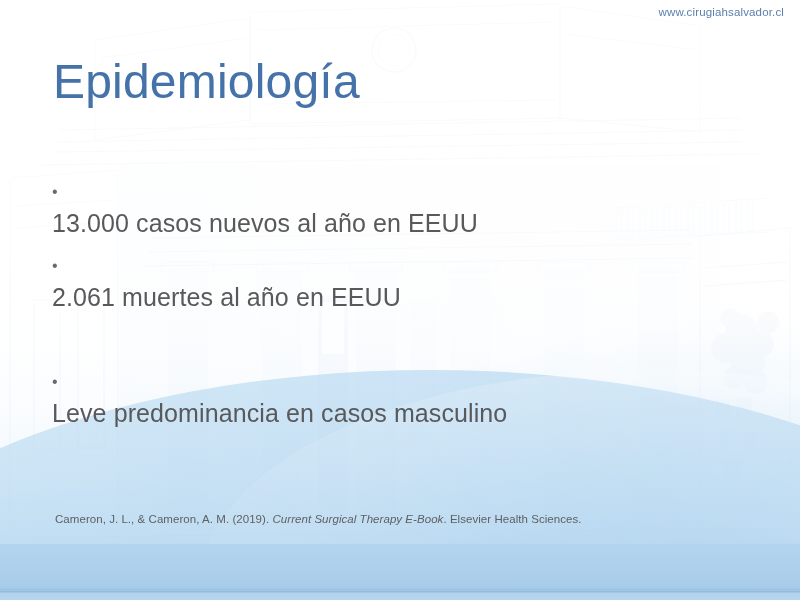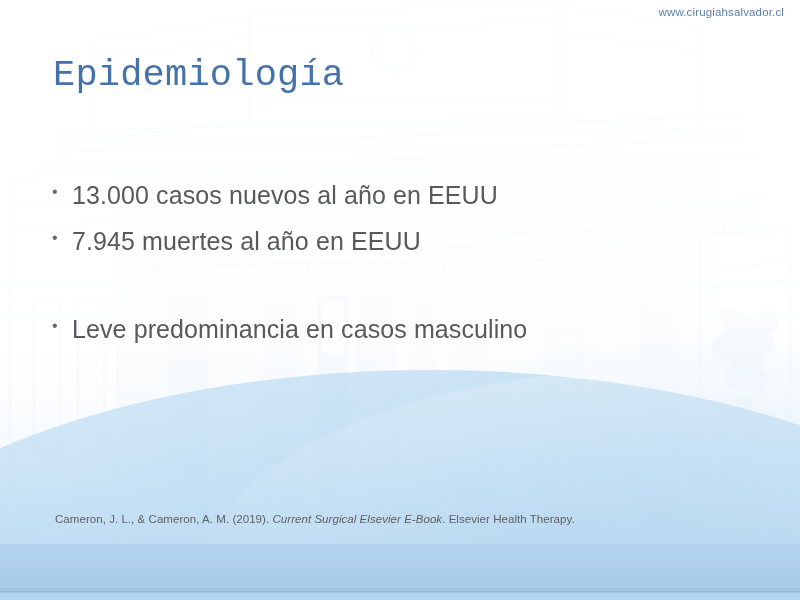--- a/index.html
+++ b/index.html
@@ -65,30 +65,31 @@
 
   .watermark{
     position:absolute; right:16px; top:6px;
     font-size:11.5px; letter-spacing:.15px;
     color:#5a7fae;
     font-family:"Liberation Sans", sans-serif;
   }
 
   .title{
     position:absolute; left:53px; top:54px;
-    font-size:37px; font-weight:400; letter-spacing:.2px;
+    font-size:48px; font-weight:400; letter-spacing:.2px;
     color:#4472a9;
-    font-family:Liberation Mono, monospace;
+    font-family:Liberation Sans, sans-serif;
     text-shadow:0 1px 0 rgba(255,255,255,.55);
   }
 
   .bullets{ position:absolute; left:52px; top:172px; width:680px; }
   .bullet{
     display:flex; align-items:flex-start; gap:0;
     min-height:46px;
+    flex-direction:column;
   }
   .bullet .dot{
     flex:0 0 auto; width:20px; padding-top:12px;
     color:#6a6a6c; font-size:16px; line-height:1;
   }
   .bullet .dot::before{ content:"\2022"; }
   .bullet .txt{
     font-size:25px; line-height:46px; color:#59595b;
     letter-spacing:.1px;
     font-family:"Liberation Sans", sans-serif;
@@ -249,26 +250,26 @@
 
     <h1 class="title">Epidemiología</h1>
 
     <ul class="bullets" id="bullet-list">
         <li class="bullet">
           <span class="dot"></span>
           <span class="txt">13.000 casos nuevos al año en EEUU</span>
         </li>
         <li class="bullet">
           <span class="dot"></span>
-          <span class="txt">7.945 muertes al año en EEUU</span>
+          <span class="txt">2.061 muertes al año en EEUU</span>
         </li>
         <li class="bullet spacer-before">
           <span class="dot"></span>
           <span class="txt">Leve predominancia en casos masculino</span>
         </li>
       </ul>
 
     <div class="citation">
-      <span>Cameron, J. L., &amp; Cameron, A. M. (2019). </span><span class="ital">Current Surgical Elsevier E-Book</span><span>. Elsevier Health Therapy.</span>
+      <span>Cameron, J. L., &amp; Cameron, A. M. (2019). </span><span class="ital">Current Surgical Therapy E-Book</span><span>. Elsevier Health Sciences.</span>
     </div>
 
   </div>
 </div>
 
 </body></html>

